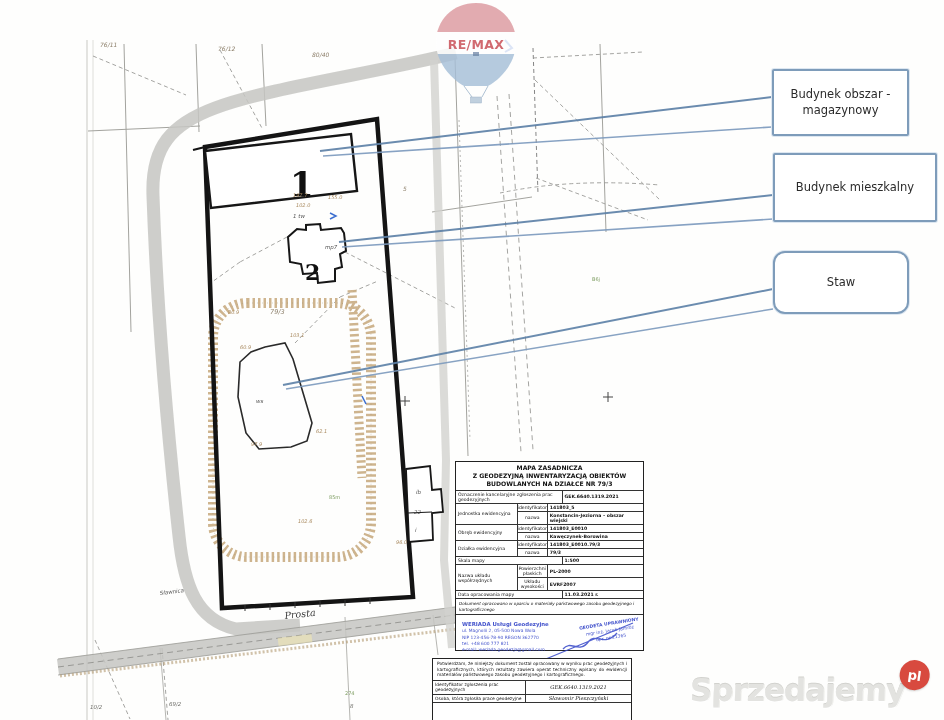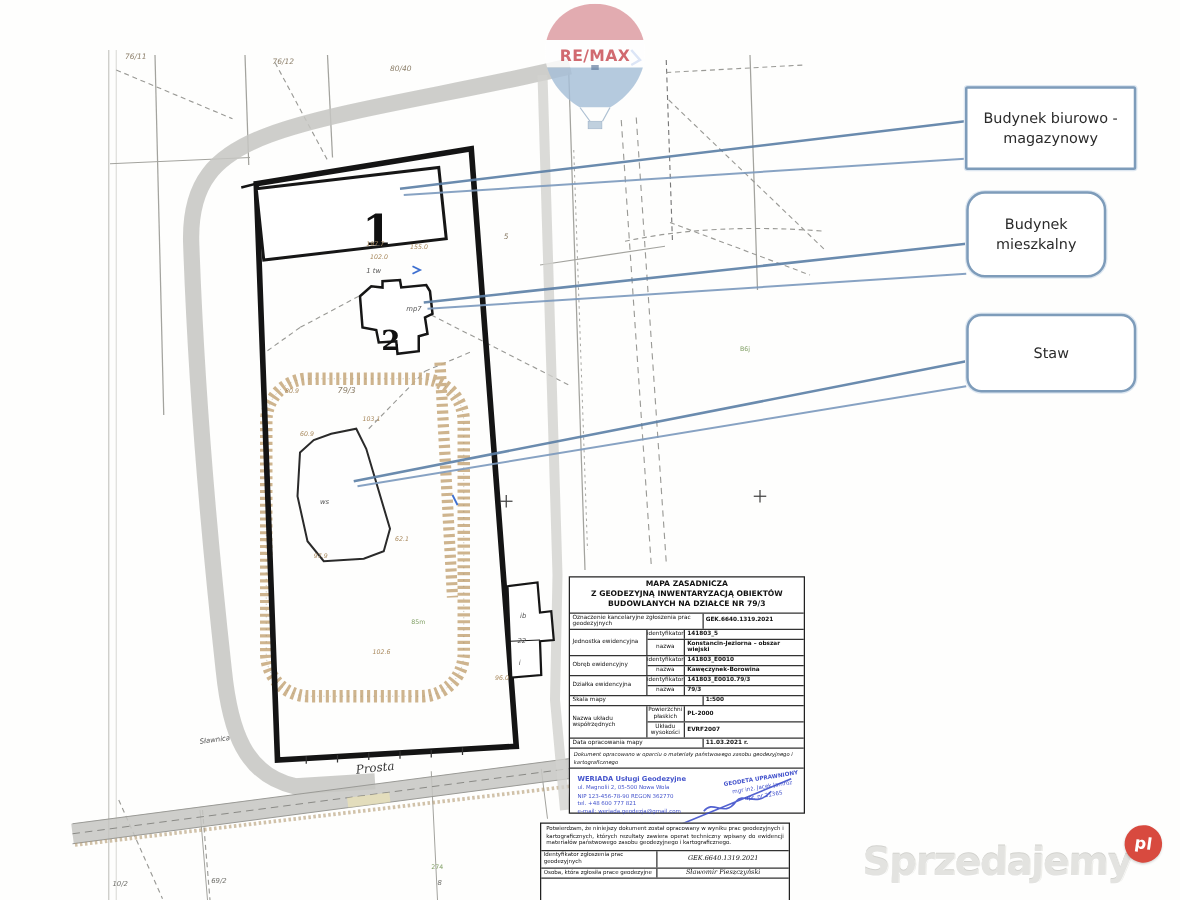--- a/index.html
+++ b/index.html
@@ -17,21 +17,21 @@
   .bno2{font-family:"DejaVu Serif",serif;font-weight:bold;font-size:22px;fill:#101010;}
   .street{fill:#3a3a3a;font-size:9.5px;font-style:italic;font-family:"DejaVu Serif",serif;}
   .remax-text{fill:#c84a52;font-weight:bold;font-size:12.5px;letter-spacing:.3px;
               font-family:"DejaVu Sans",sans-serif;}
 
   
   .co{position:absolute;border:2px solid #7e9cba;background:#fff;display:flex;align-items:center;
       justify-content:center;text-align:center;font-size:11.5px;color:#2b2b2b;padding:4px;
       box-sizing:border-box;border-radius:2px;box-shadow:0 0 0 1px #dde7f1;line-height:1.35;}
   .co1{left:772px;top:69px;width:137px;height:67px;}
-  .co2{left:773px;top:153px;width:112px;height:69px;border-radius:15px;}
+  .co2{left:773px;top:153px;width:164px;height:69px;}
   .co3{left:773px;top:251px;width:136px;height:63px;border-radius:12px;}
 
   
   .tb{position:absolute;left:455px;top:461px;width:189px;height:190px;border:1.6px solid #222;
       background:#fff;color:#111;box-sizing:border-box;display:flex;flex-direction:column;}
   .tb-title{font-weight:bold;text-align:center;font-size:6.1px;line-height:1.3;padding:2px 1px;
             border-bottom:1px solid #333;}
   .r{display:flex;border-bottom:1px solid #333;font-size:4.6px;line-height:1.1;align-items:stretch;}
   .c{padding:1px 2px;border-right:1px solid #333;display:flex;align-items:center;box-sizing:border-box;}
   .w1{width:33%;}
@@ -236,21 +236,21 @@
       </g>
       <g stroke="#7b99bd" stroke-width="1.6" opacity=".9">
         <line x1="772" y1="127" x2="323" y2="156"></line>
         <line x1="773" y1="219" x2="342" y2="247"></line>
         <line x1="773" y1="309" x2="286" y2="389"></line>
       </g>
     </g>
   </svg>
 
   <div class="co co1">
-    <span>Budynek biurowo - magazynowy</span>
+    <span>Budynek obszar - magazynowy</span>
   </div>
   <div class="co co2">
     <span>Budynek mieszkalny</span>
   </div>
   <div class="co co3">
     <span>Staw</span>
   </div>
 
   <div class="tb">
     <div class="tb-title">

